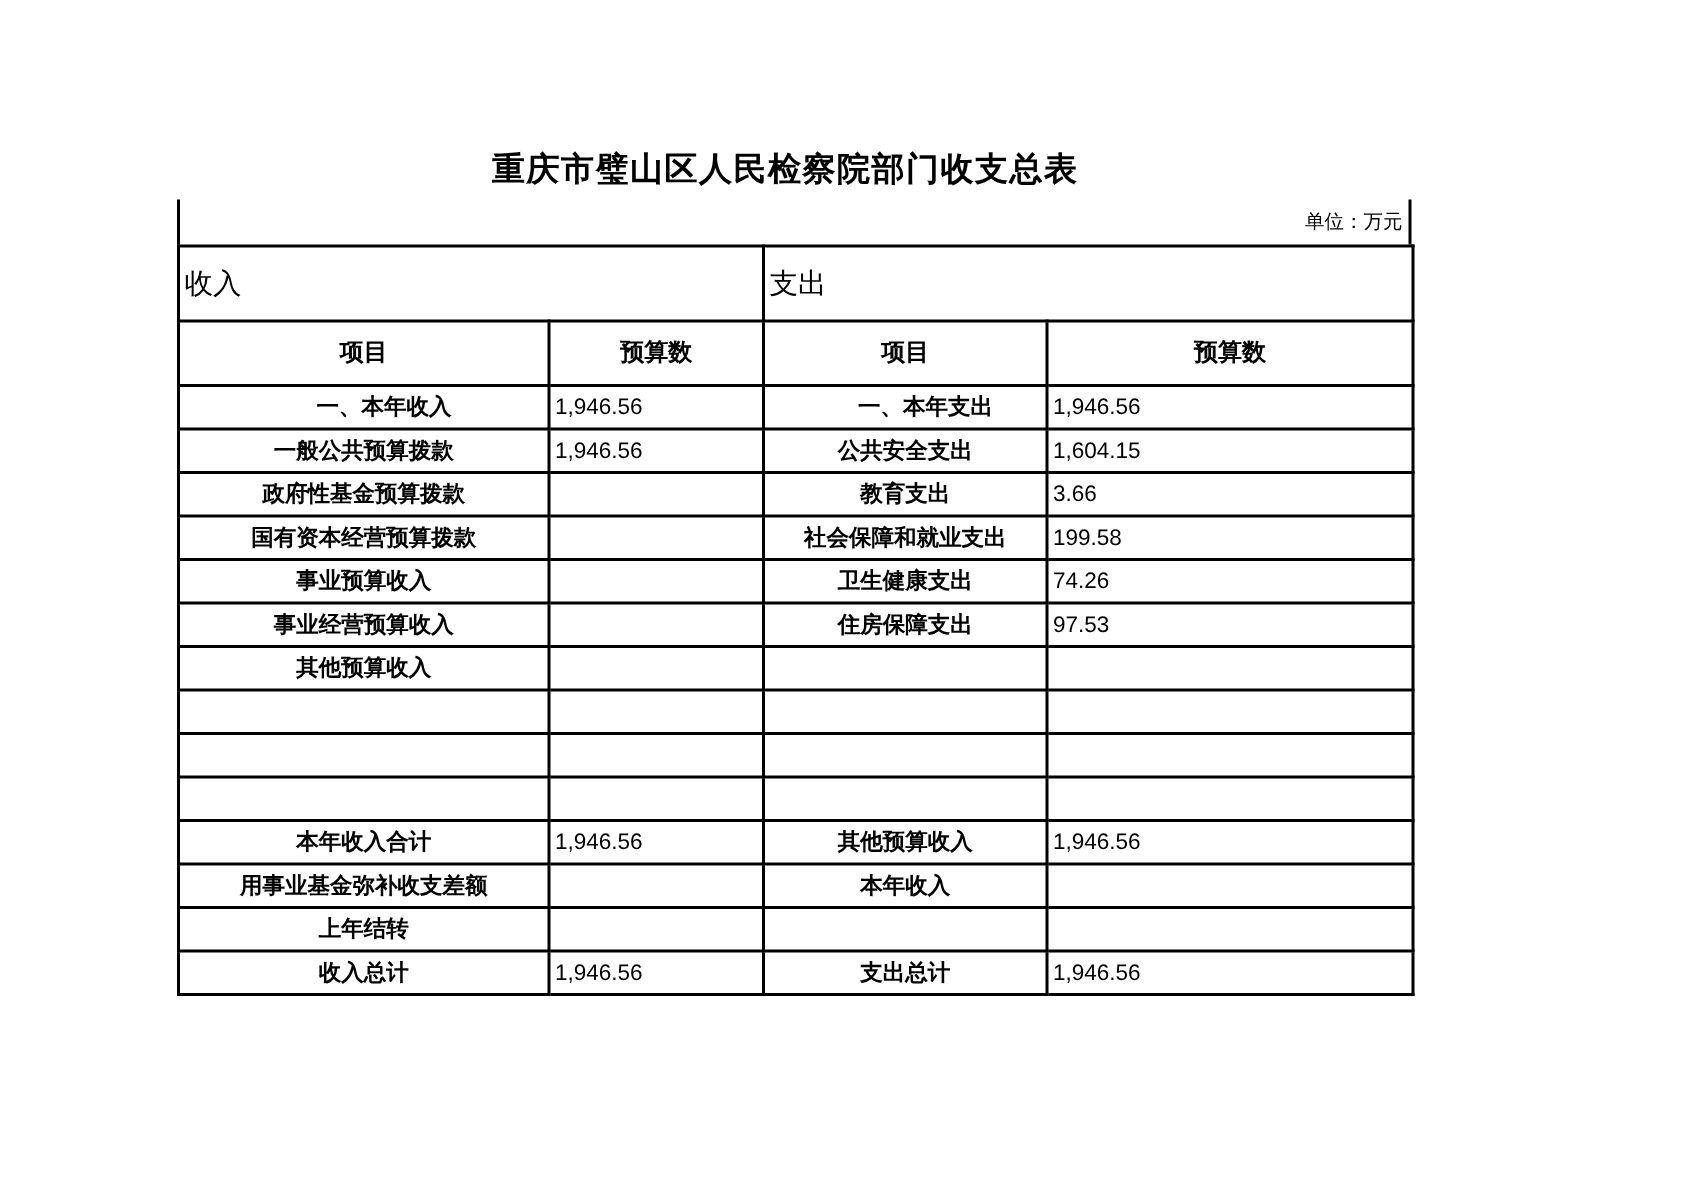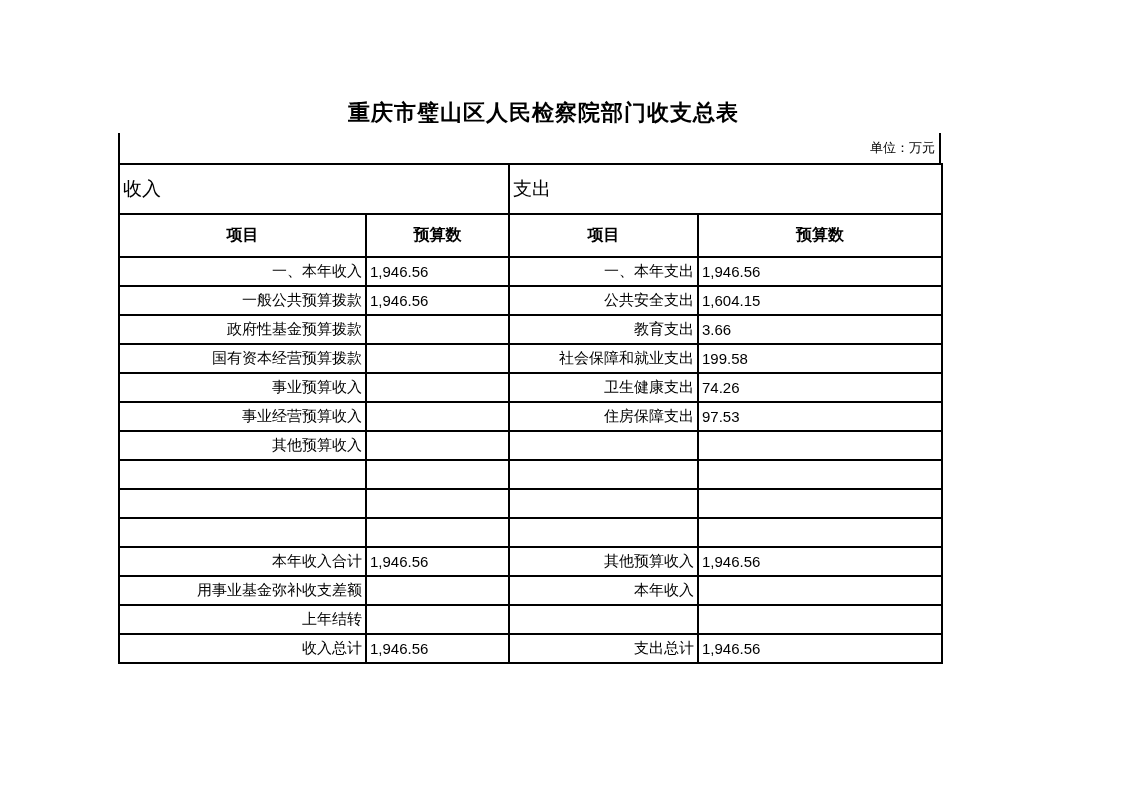--- a/index.html
+++ b/index.html
@@ -15,21 +15,21 @@
   .page {
     position: relative;
     width: 1122px;
     height: 794px;
     background: #ffffff;
   }
   .doc-title {
     margin: 0;
     position: absolute;
     top: 100px;
-    left: 132px;
+    left: 112px;
     width: 823px;
     text-align: center;
     font-size: 22px;
     font-weight: bold;
     letter-spacing: 1px;
     line-height: 26px;
   }
   .sheet {
     position: absolute;
     top: 133px;
@@ -76,21 +76,22 @@
     height: 43px;
     text-align: center;
     font-weight: bold;
     font-size: 16px;
   }
   tr.data-row td {
     height: 29px;
     font-size: 15px;
   }
   td.item {
-    text-align: right;
+    text-align: center;
+    font-weight: bold;
   }
   td.item.indent {
     padding-left: 30px;
   }
   td.num {
     padding-right: 4px;
   }
 </style>
 </head>
 <body>

